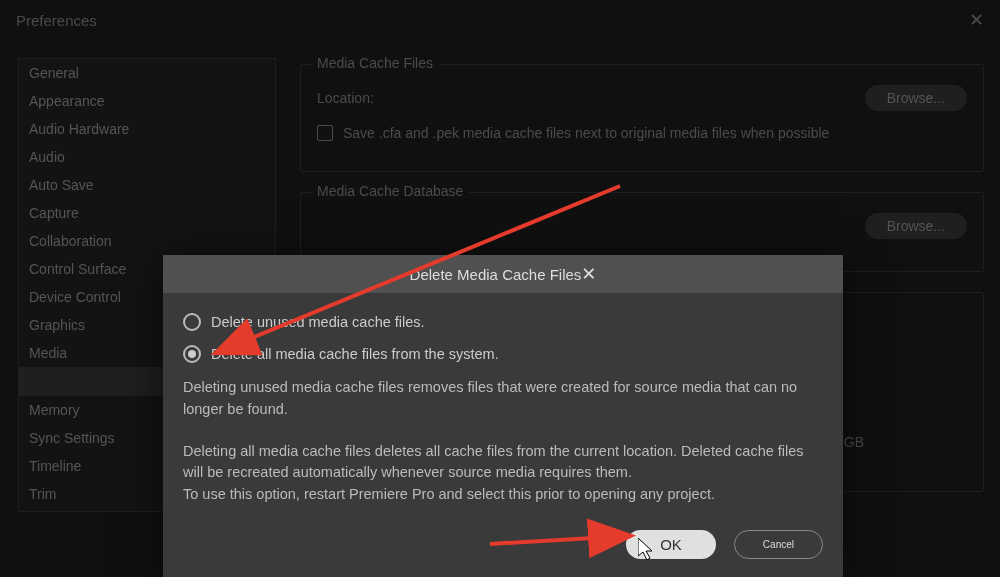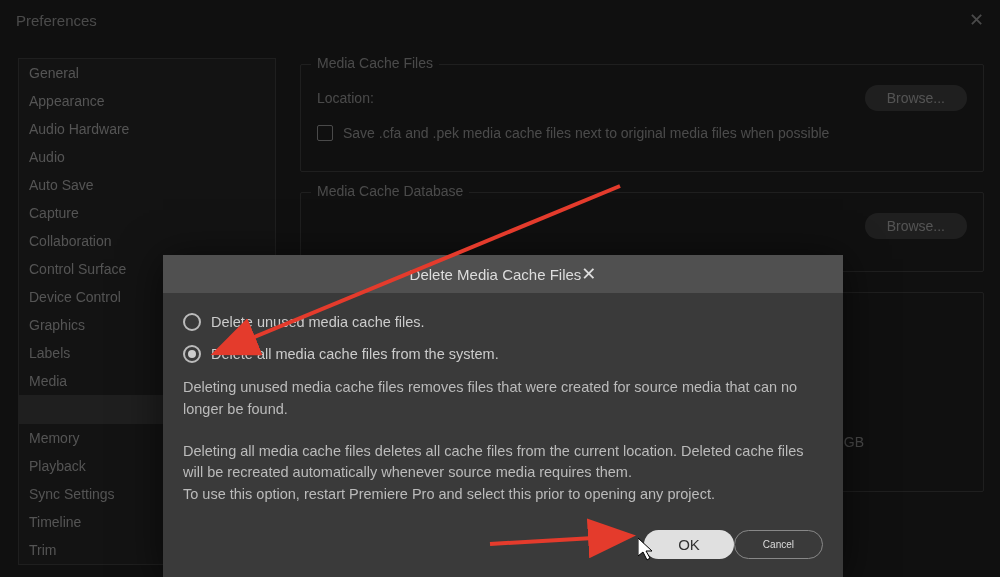--- a/index.html
+++ b/index.html
@@ -143,21 +143,21 @@
     .radio.selected::after {
       content: '';
       position: absolute;
       width: 8px; height: 8px;
       background: #ccc;
       border-radius: 50%;
       top: 3px; left: 3px;
     }
     .desc { line-height: 1.5; margin: 8px 0; color: #bbb; }
     .dialog-buttons {
-      display: flex; justify-content: flex-end; 
+      display: flex; justify-content: flex-end; gap: 18px;
       padding: 0 20px 18px 20px;
     }
     .ok-btn {
       background: #e0e0e0;
       color: #333;
       border: none;
       border-radius: 16px;
       padding: 6px 34px;
       font-size: 15px;
       cursor: pointer;
@@ -199,25 +199,23 @@
     <div class="sidebar-item">General</div>
     <div class="sidebar-item">Appearance</div>
     <div class="sidebar-item">Audio Hardware</div>
     <div class="sidebar-item">Audio</div>
     <div class="sidebar-item">Auto Save</div>
     <div class="sidebar-item">Capture</div>
     <div class="sidebar-item">Collaboration</div>
     <div class="sidebar-item">Control Surface</div>
     <div class="sidebar-item">Device Control</div>
     <div class="sidebar-item">Graphics</div>
-    <div class="sidebar-item">Labels</div>
     <div class="sidebar-item">Media</div>
     <div class="sidebar-item selected"></div>
     <div class="sidebar-item">Memory</div>
-    <div class="sidebar-item">Playback</div>
     <div class="sidebar-item">Sync Settings</div>
     <div class="sidebar-item">Timeline</div>
     <div class="sidebar-item">Trim</div>
   </div>
 
   <div class="main-panel">
 
     <div class="fieldset">
       <span class="fieldset-title">Media Cache Files</span>
       <div class="row browse-row">

